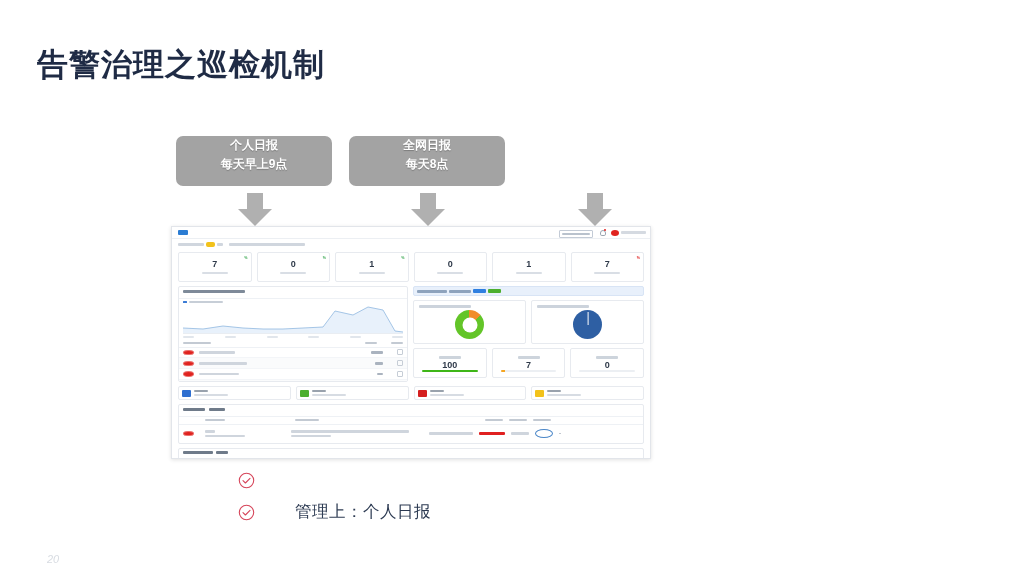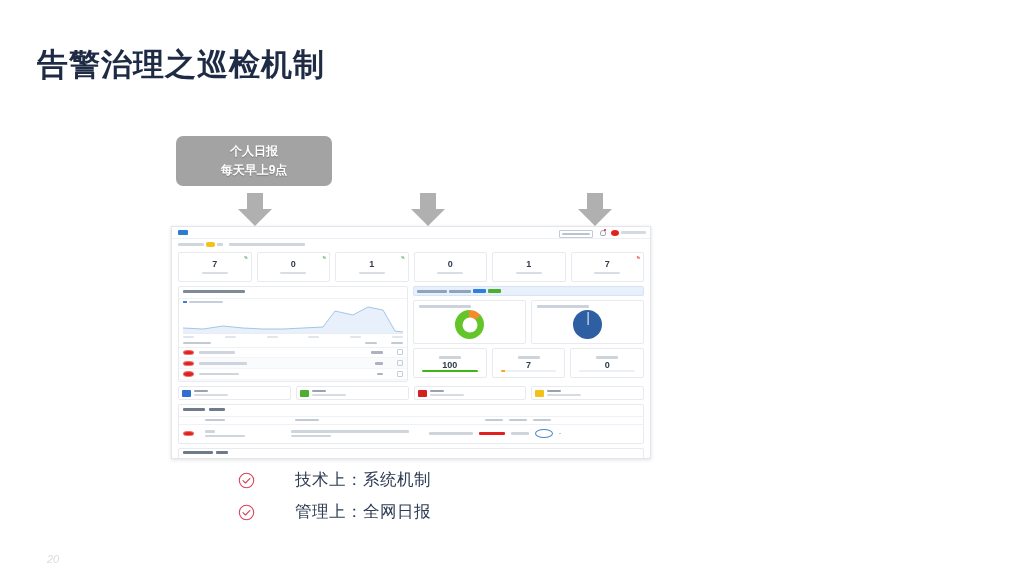--- a/index.html
+++ b/index.html
@@ -39,21 +39,20 @@
     position: absolute;
     top: 0;
     width: 156px;
     height: 50px;
     background: #a3a3a3;
     border-radius: 7px;
     color: #ffffff;
     display: flex;
     flex-direction: column;
     align-items: center;
-    justify-content: center;
     font-size: 12px;
     font-weight: bold;
     line-height: 1.55;
     text-shadow: 0 1px 1px rgba(0,0,0,0.25);
   }
   .sched-box.b1 { left: 0px; }
   .sched-box.b2 { left: 173px; }
   .sched-box.b3 { left: 346px; }
 
   
@@ -404,20 +403,24 @@
 </style>
 </head>
 <body>
 
 <div class="slide-title">告警治理之巡检机制</div>
 
 <div class="schedule-row">
   <div class="sched-box b1">
     <span>个人日报</span>
     <span>每天早上9点</span>
+  </div>
+  <div class="sched-box b2">
+    <span>全网日报</span>
+    <span>每天8点</span>
   </div>
 </div>
 
 <div class="arrow a1">
     <div class="shaft"></div>
     <div class="head"></div>
   </div>
 <div class="arrow a2">
     <div class="shaft"></div>
     <div class="head"></div>
@@ -651,26 +654,25 @@
 </div>
 
 <div class="bullets">
   <div class="bullet">
     <span class="bullet-icon">
       <svg width="17" height="17" viewBox="0 0 17 17">
         <circle cx="8.5" cy="8.5" r="7.2" fill="none" stroke="#d6455a" stroke-width="1.1"></circle>
         <path d="M5 8.6 L7.4 11 L12 6.3" fill="none" stroke="#d6455a" stroke-width="1.1" stroke-linecap="round" stroke-linejoin="round"></path>
       </svg>
     </span>
-    <span class="bullet-text">技术上：系统机制</span>
   </div>
   <div class="bullet">
     <span class="bullet-icon">
       <svg width="17" height="17" viewBox="0 0 17 17">
         <circle cx="8.5" cy="8.5" r="7.2" fill="none" stroke="#d6455a" stroke-width="1.1"></circle>
         <path d="M5 8.6 L7.4 11 L12 6.3" fill="none" stroke="#d6455a" stroke-width="1.1" stroke-linecap="round" stroke-linejoin="round"></path>
       </svg>
     </span>
-    <span class="bullet-text">管理上：全网日报</span>
+    <span class="bullet-text">管理上：个人日报</span>
   </div>
 </div>
 
 <div class="page-num">20</div>
 
 </body></html>

